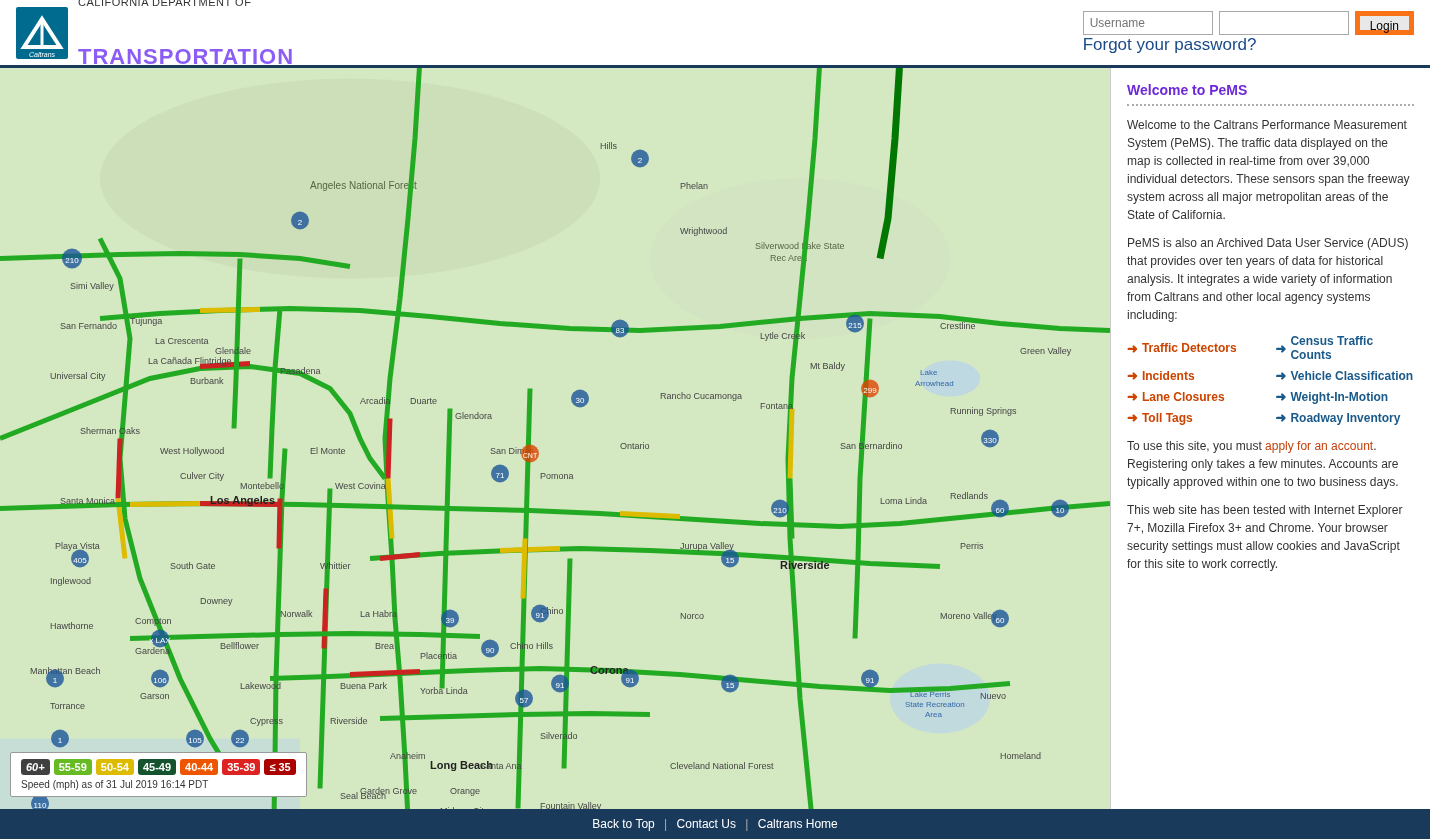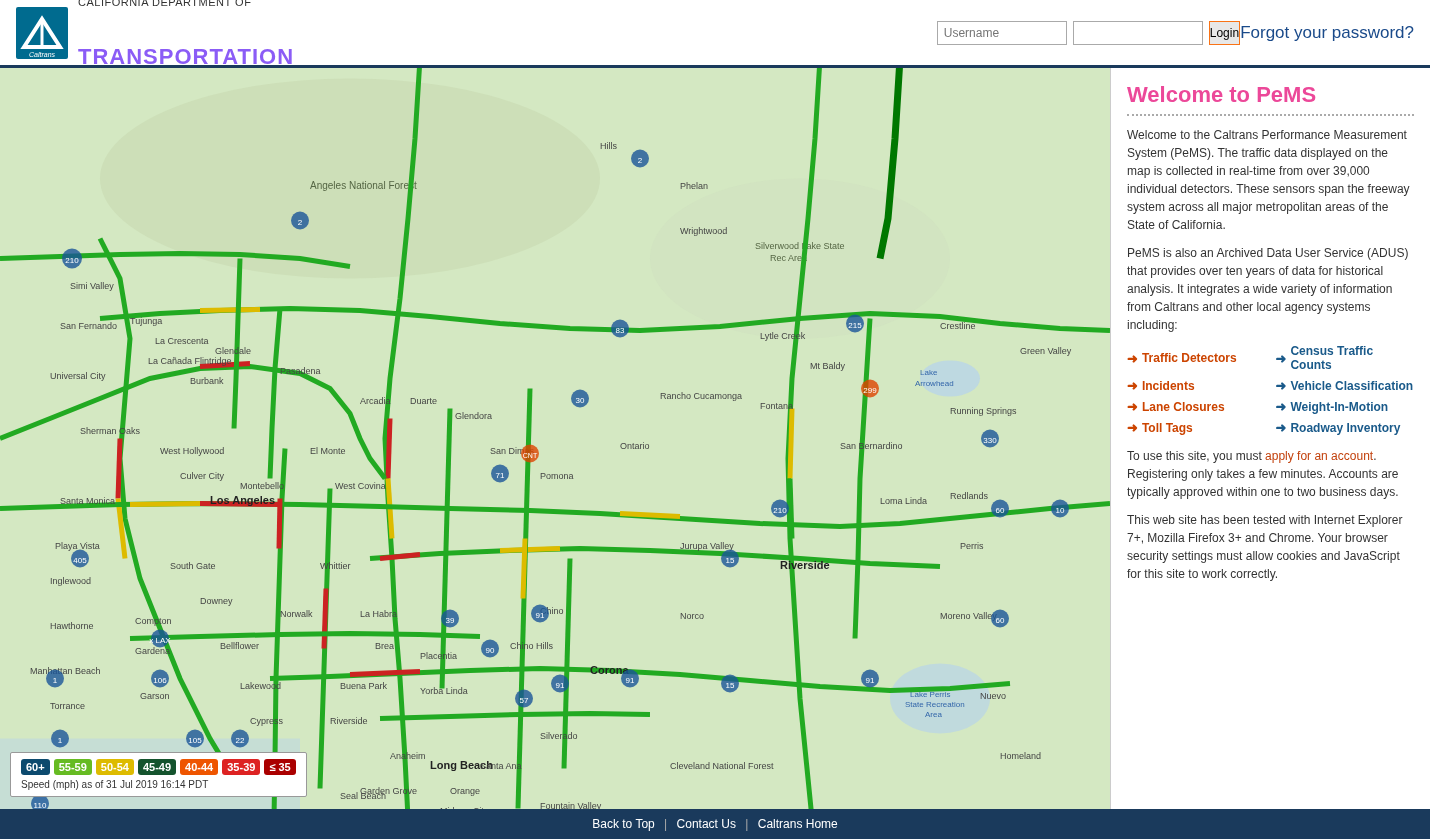--- a/index.html
+++ b/index.html
@@ -38,39 +38,39 @@
     }
     #logo-text .transport {
       font-size: 22px;
       font-weight: bold;
       color: #8b5cf6;
       letter-spacing: 1px;
       line-height: 1.1;
     }
     #login-area {
       display: flex;
-      flex-direction: row;
-      align-items: center;
+      flex-direction: column;
+      align-items: flex-start;
     }
     #login-row {
       display: flex;
       align-items: center;
       gap: 6px;
     }
     #login-row input {
       border: 1px solid #aaa;
       padding: 3px 6px;
       font-size: 12px;
       width: 130px;
       height: 24px;
     }
     #login-btn {
       background: #e8e8e8;
-      border: 1px solid #f97316;
-      padding: 3px 0;
+      border: 5px solid #f97316;
+      padding: 3px 10px;
       font-size: 12px;
       cursor: pointer;
       height: 24px;
     }
     #forgot-password {
       font-size: 17px;
       color: #1a4a8a;
       text-decoration: none;
       cursor: pointer;
     }
@@ -134,22 +134,22 @@
     
     #right-panel {
       width: 320px;
       background: white;
       border-left: 1px solid #ccc;
       padding: 14px 16px;
       overflow-y: auto;
       flex-shrink: 0;
     }
     #right-panel h2 {
-      font-size: 22px;
-      color: #ec4899;
+      font-size: 14px;
+      color: #6d28d9;
       font-weight: bold;
       border-bottom: 2px dotted #aaa;
       padding-bottom: 6px;
       margin-bottom: 10px;
     }
     #right-panel p {
       font-size: 12px;
       color: #333;
       line-height: 1.5;
       margin-bottom: 10px;
@@ -480,21 +480,21 @@
         <circle cx="990" cy="380" r="9" fill="#1a5599" opacity="0.8"></circle>
         <text x="990" y="384" text-anchor="middle" font-size="8" fill="white" font-family="Arial">330</text>
 
         <circle cx="524" cy="640" r="9" fill="#1a5599" opacity="0.8"></circle>
         <text x="524" y="644" text-anchor="middle" font-size="8" fill="white" font-family="Arial">57</text>
       </svg>
     </div>
 
     <div id="speed-legend">
       <div id="speed-boxes">
-      <div class="speed-box" style="background-color: #0c4a6e;">60+</div>
+      <div class="speed-box" style="background-color: #404040; font-style: italic;">60+</div>
           <div class="speed-box" style="background-color: rgb(102, 187, 34);">55-59</div>
           <div class="speed-box" style="background-color: rgb(221, 187, 0);">50-54</div>
           <div class="speed-box" style="background-color: #14532d;">45-49</div>
           <div class="speed-box" style="background-color: rgb(238, 85, 0);">40-44</div>
           <div class="speed-box" style="background-color: rgb(221, 34, 34);">35-39</div>
           <div class="speed-box" style="background-color: rgb(170, 0, 0);">≤ 35</div>
         </div>
       <div class="caption">Speed (mph) as of 31 Jul 2019 16:14 PDT</div>
     </div>
   </div>

